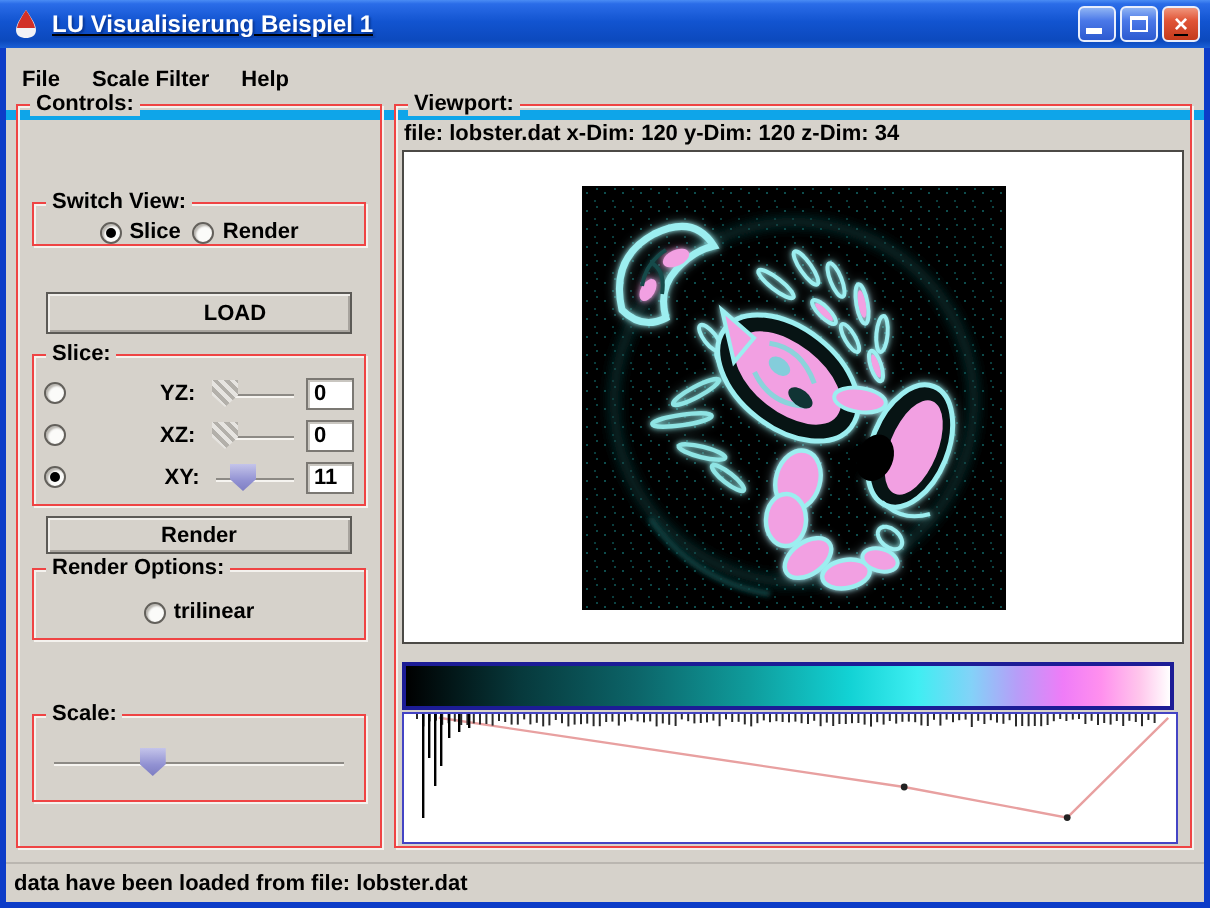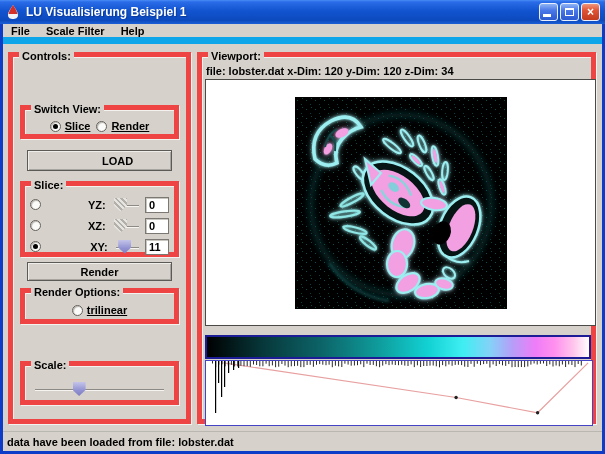--- a/index.html
+++ b/index.html
@@ -3,40 +3,40 @@
 <meta charset="utf-8">
 <style>
   * { margin:0; padding:0; box-sizing:border-box; }
   html,body { width:605px; height:454px; }
   body { font-family:"Liberation Sans","DejaVu Sans",sans-serif; font-size:11px; font-weight:bold; color:#000; }
   #win { position:relative; width:605px; height:454px; background:#d6d2cb; overflow:hidden; }
 
   
   .titlebar { position:absolute; left:0; top:0; width:605px; height:24px;
     background:linear-gradient(180deg,#4a8cf4 0%,#2a6ce8 8%,#1254d0 45%,#0c49bd 85%,#1b5fd6 100%);
-    display:flex; align-items:center; padding:12px 5px; }
+    display:flex; align-items:center; padding:12px 5px;text-decoration:underline; }
   .titlebar .apptitle { color:#fff; font-size:12px; margin-left:5px; text-shadow:1px 1px 1px #0a3a9a; flex:1;
     white-space:nowrap; overflow:hidden; }
   .tb-btn { width:19px; height:18px; border-radius:3px; border:1px solid #e8eefc; margin-left:2px;
     position:relative; display:flex; align-items:center; justify-content:center; }
   .tb-blue { background:linear-gradient(180deg,#8fb4f4 0%,#4a78e8 40%,#2c5ad0 100%); }
   .tb-red  { background:linear-gradient(180deg,#f0967c 0%,#e05436 40%,#c33a1c 100%); color:#fff; font-size:12px; line-height:1; }
   .glyph-min { position:absolute; left:3px; bottom:3px; width:8px; height:3px; background:#fff; }
   .glyph-max { width:9px; height:8px; border:1px solid #fff; border-top:2px solid #fff; }
   .edge { position:absolute; background:#0c3cc8; z-index:50; }
   .edge.l { left:0; top:24px; bottom:0; width:3px; }
   .edge.r { right:0; top:24px; bottom:0; width:3px; }
   .edge.b { left:0; bottom:0; right:0; height:3px; }
 
-  .menubar { position:absolute; left:3px; right:3px; top:24px; height:20px; background:#d6d2cb;
-    border-bottom:7px solid #0ea5e9; display:flex; align-items:center; }
+  .menubar { position:absolute; left:3px; right:3px; top:24px; height:36px; background:#d6d2cb;
+    border-bottom:5px solid #0ea5e9; display:flex; align-items:center; }
   .menu-item { padding:2px 8px; }
 
   
-  .groupbox { position:absolute; border:5px solid #ef4444; box-shadow:inset 1px 1px 0 #f4f2ee,1px 1px 0 #f4f2ee;text-decoration:underline; }
+  .groupbox { position:absolute; border:1px solid #ef4444; box-shadow:inset 1px 1px 0 #f4f2ee,1px 1px 0 #f4f2ee; }
   .legend { position:absolute; top:-7px; left:6px; background:#d6d2cb; padding:0 3px; white-space:nowrap; }
 
   
   .btn { position:absolute; background:#d6d2cb; border:1px solid #5c5a56;
     display:flex; align-items:center; justify-content:center;
     box-shadow:inset 1px 1px 0 #f0eeea, inset -1px -1px 0 #a8a49e; }
   .radio { width:11px; height:11px; border-radius:50%; background:#fbfbf9; border:1px solid #63605b;
     box-shadow:inset 1px 1px 1px #b9b6b0; position:relative; flex:none; }
   .radio.checked::after { content:""; position:absolute; left:2px; top:2px; width:5px; height:5px;
     border-radius:50%; background:#000; }
@@ -91,21 +91,21 @@
     <span class="menu-item">Help</span>
   </div>
 
   <div class="edge l"></div>
   <div class="edge r"></div>
   <div class="edge b"></div>
 
   <div class="groupbox" style="left:8px; top:52px; width:183px; height:372px;">
     <span class="legend">Controls:</span>
 
-    <div class="groupbox" style="left:7px; top:48px; right:7px; height:34px;">
+    <div class="groupbox" style="left:7px; top:48px; right:7px; height:22px;">
       <span class="legend">Switch View:</span>
       <div class="radio-row">
         <span class="radio-pair">
           <span class="radio checked"></span>
           <span>Slice</span>
         </span>
         <span class="radio-pair">
           <span class="radio"></span>
           <span>Render</span>
         </span>

